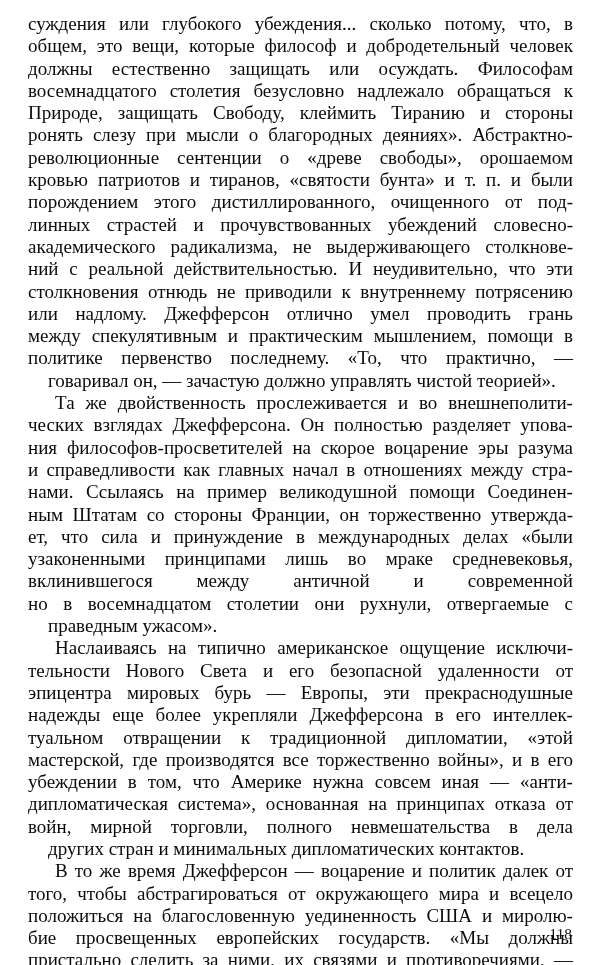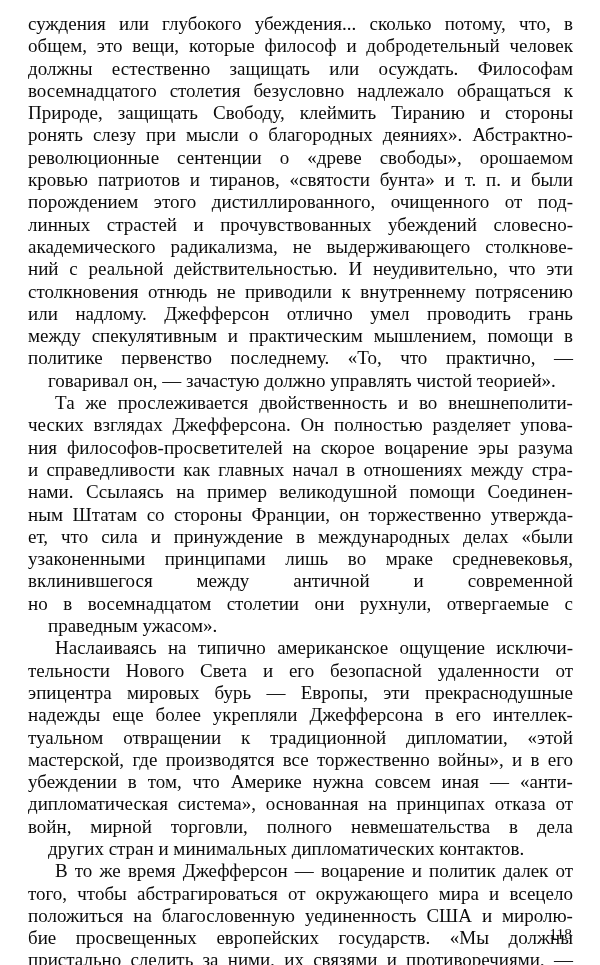--- a/index.html
+++ b/index.html
@@ -225,22 +225,22 @@
         <span>последнему.</span>
         <span>«То,</span>
         <span>что</span>
         <span>практично,</span>
         <span>—</span>
       </div>
       <div class="ln last">говаривал он, — зачастую должно управлять чистой теорией».</div>
       <div class="ln indent just">
         <span>Та</span>
         <span>же</span>
+        <span>двойственность</span>
         <span>прослеживается</span>
-        <span>двойственность</span>
         <span>и</span>
         <span>во</span>
         <span>внешнеполити-</span>
       </div>
       <div class="ln just">
         <span>ческих</span>
         <span>взглядах</span>
         <span>Джефферсона.</span>
         <span>Он</span>
         <span>полностью</span>

